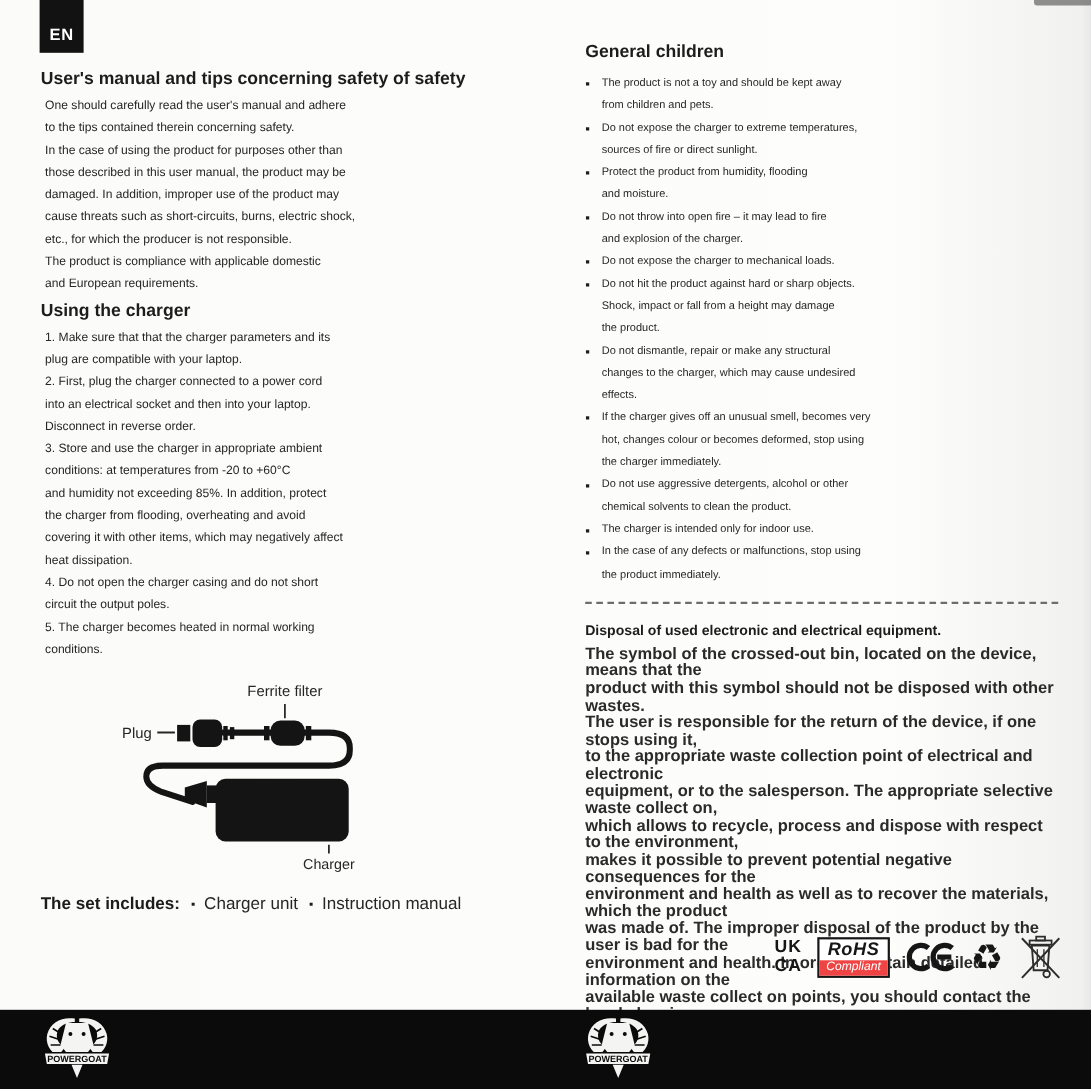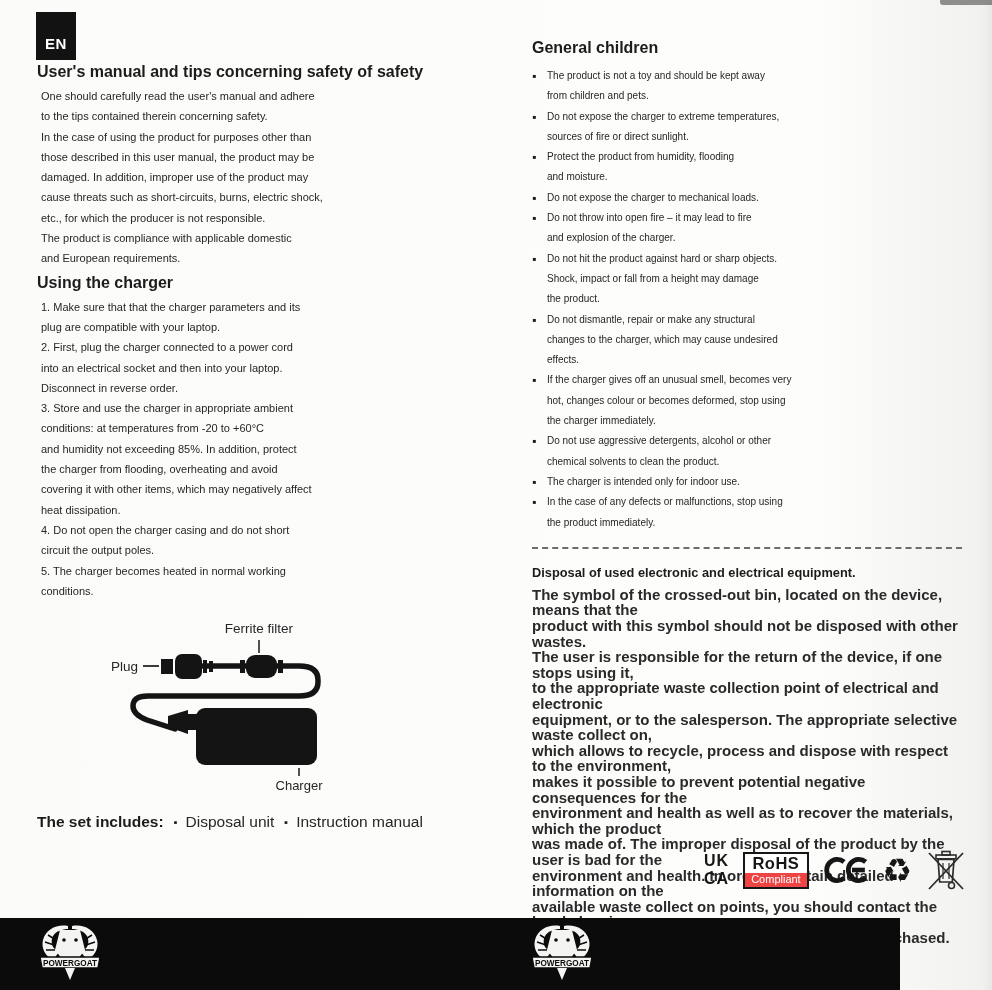--- a/index.html
+++ b/index.html
@@ -3,21 +3,21 @@
 <meta charset="utf-8">
 <style>
   html,body{margin:0;padding:0;background:#e9e9e7;}
   .page{
     position:relative;width:992px;height:990px;margin:0 auto;
     background:linear-gradient(90deg,#fbfbfa 0%,#fdfdfc 82%,#f1f1ef 99%,#e8e8e6 100%);
     font-family:"Liberation Sans",sans-serif;color:#222;overflow:hidden;
   }
   
   .en-badge{
-    position:absolute;left:36px;top:12px;width:40px;height:48px;background:#121212;
+    position:absolute;left:36px;top:0;width:40px;height:48px;background:#121212;
     color:#fff;font-weight:bold;font-size:15px;display:flex;align-items:center;justify-content:center;
     padding-top:15px;box-sizing:border-box;letter-spacing:.5px;
   }
   
   .col-left{position:absolute;left:37px;top:62px;width:466px;}
   .col-right{position:absolute;left:532px;top:38px;width:430px;}
   h2.sec{font-size:16px;font-weight:bold;margin:0;color:#1c1c1c;line-height:20px;}
   p.body{font-size:11px;line-height:20.3px;margin:4px;white-space:pre-line;color:#262626;}
   .mt10{margin-top:10px;} .mt12{margin-top:12px;} .mt6{margin-top:6px;}
   
@@ -35,26 +35,26 @@
   
   .diagram{display:block;margin-top:0;}
   
   .set-line{margin-top:16px;font-size:15.5px;color:#262626;}
   .set-line b{color:#1c1c1c;}
   .set-item{margin-left:10px;}
   .set-item .sq{font-size:11px;vertical-align:1px;margin-right:8px;color:#1c1c1c;}
   
   .marks{position:absolute;left:704px;top:846px;width:262px;height:48px;display:flex;align-items:center;justify-content:space-between;}
   .ukca{font-weight:bold;font-size:16px;line-height:18px;letter-spacing:1px;color:#161616;text-align:center;}
-  .rohs{width:66px;border:2.5px solid #161616;box-sizing:border-box;text-align:center;background:#fff;}
+  .rohs{width:66px;border:2.5px solid #161616;box-sizing:border-box;text-align:center;background:#fff;font-style:italic;}
   .rohs .top{font-weight:bold;font-size:16.5px;line-height:19px;color:#161616;letter-spacing:.5px;}
   .rohs .bot{background:#ef4444;color:#fff;font-size:11px;line-height:13px;padding-bottom:1px;}
   .recycle{font-family:"DejaVu Sans",sans-serif;font-size:33px;color:#161616;line-height:1;}
   
-  .footer-bar{position:absolute;left:0;top:918px;width:900px;height:72px;background:#0b0b0b;}
+  .footer-bar{position:absolute;left:0;top:918px;width:992px;height:72px;background:#0b0b0b;}
   .goat{position:absolute;top:5px;}
   .goat.g1{left:38px;} .goat.g2{left:530px;}
   .artifact{position:absolute;right:0;top:0;width:52px;height:5px;background:#3a3a3a;opacity:.55;border-radius:0 0 0 3px;}
 </style>
 </head>
 <body>
 
 <div class="page">
 
   <div class="artifact"></div>
@@ -115,36 +115,36 @@
       <path d="M131 111 L151 105 L151 129 L131 122 Z" fill="#141414"></path>
       <rect x="151" y="109" width="9" height="16" fill="#141414"></rect>
 
       <rect x="159" y="103" width="121" height="57" rx="9" fill="#141414"></rect>
 
       <line x1="262" y1="163" x2="262" y2="171" stroke="#262626" stroke-width="1.6"></line>
       <text x="262" y="185" text-anchor="middle" font-size="13" fill="#262626">Charger</text>
     </svg>
 
     <div class="set-line">
-      <b>The set includes:</b><span class="set-item"><span class="sq">▪</span><span>Disposal unit</span></span><span class="set-item"><span class="sq">▪</span><span>Instruction manual</span></span>
+      <b>The set includes:</b><span class="set-item"><span class="sq">▪</span><span>Charger unit</span></span><span class="set-item"><span class="sq">▪</span><span>Instruction manual</span></span>
     </div>
   </div>
 
   <div class="col-right">
     <h2 class="sec">General children</h2>
     <ul class="remarks">
       <li>The product is not a toy and should be kept away
 from children and pets.</li>
       <li>Do not expose the charger to extreme temperatures,
 sources of fire or direct sunlight.</li>
       <li>Protect the product from humidity, flooding
 and moisture.</li>
-      <li>Do not expose the charger to mechanical loads.</li>
       <li>Do not throw into open fire – it may lead to fire
 and explosion of the charger.</li>
+      <li>Do not expose the charger to mechanical loads.</li>
       <li>Do not hit the product against hard or sharp objects.
 Shock, impact or fall from a height may damage
 the product.</li>
       <li>Do not dismantle, repair or make any structural
 changes to the charger, which may cause undesired
 effects.</li>
       <li>If the charger gives off an unusual smell, becomes very
 hot, changes colour or becomes deformed, stop using
 the charger immediately.</li>
       <li>Do not use aggressive detergents, alcohol or other

